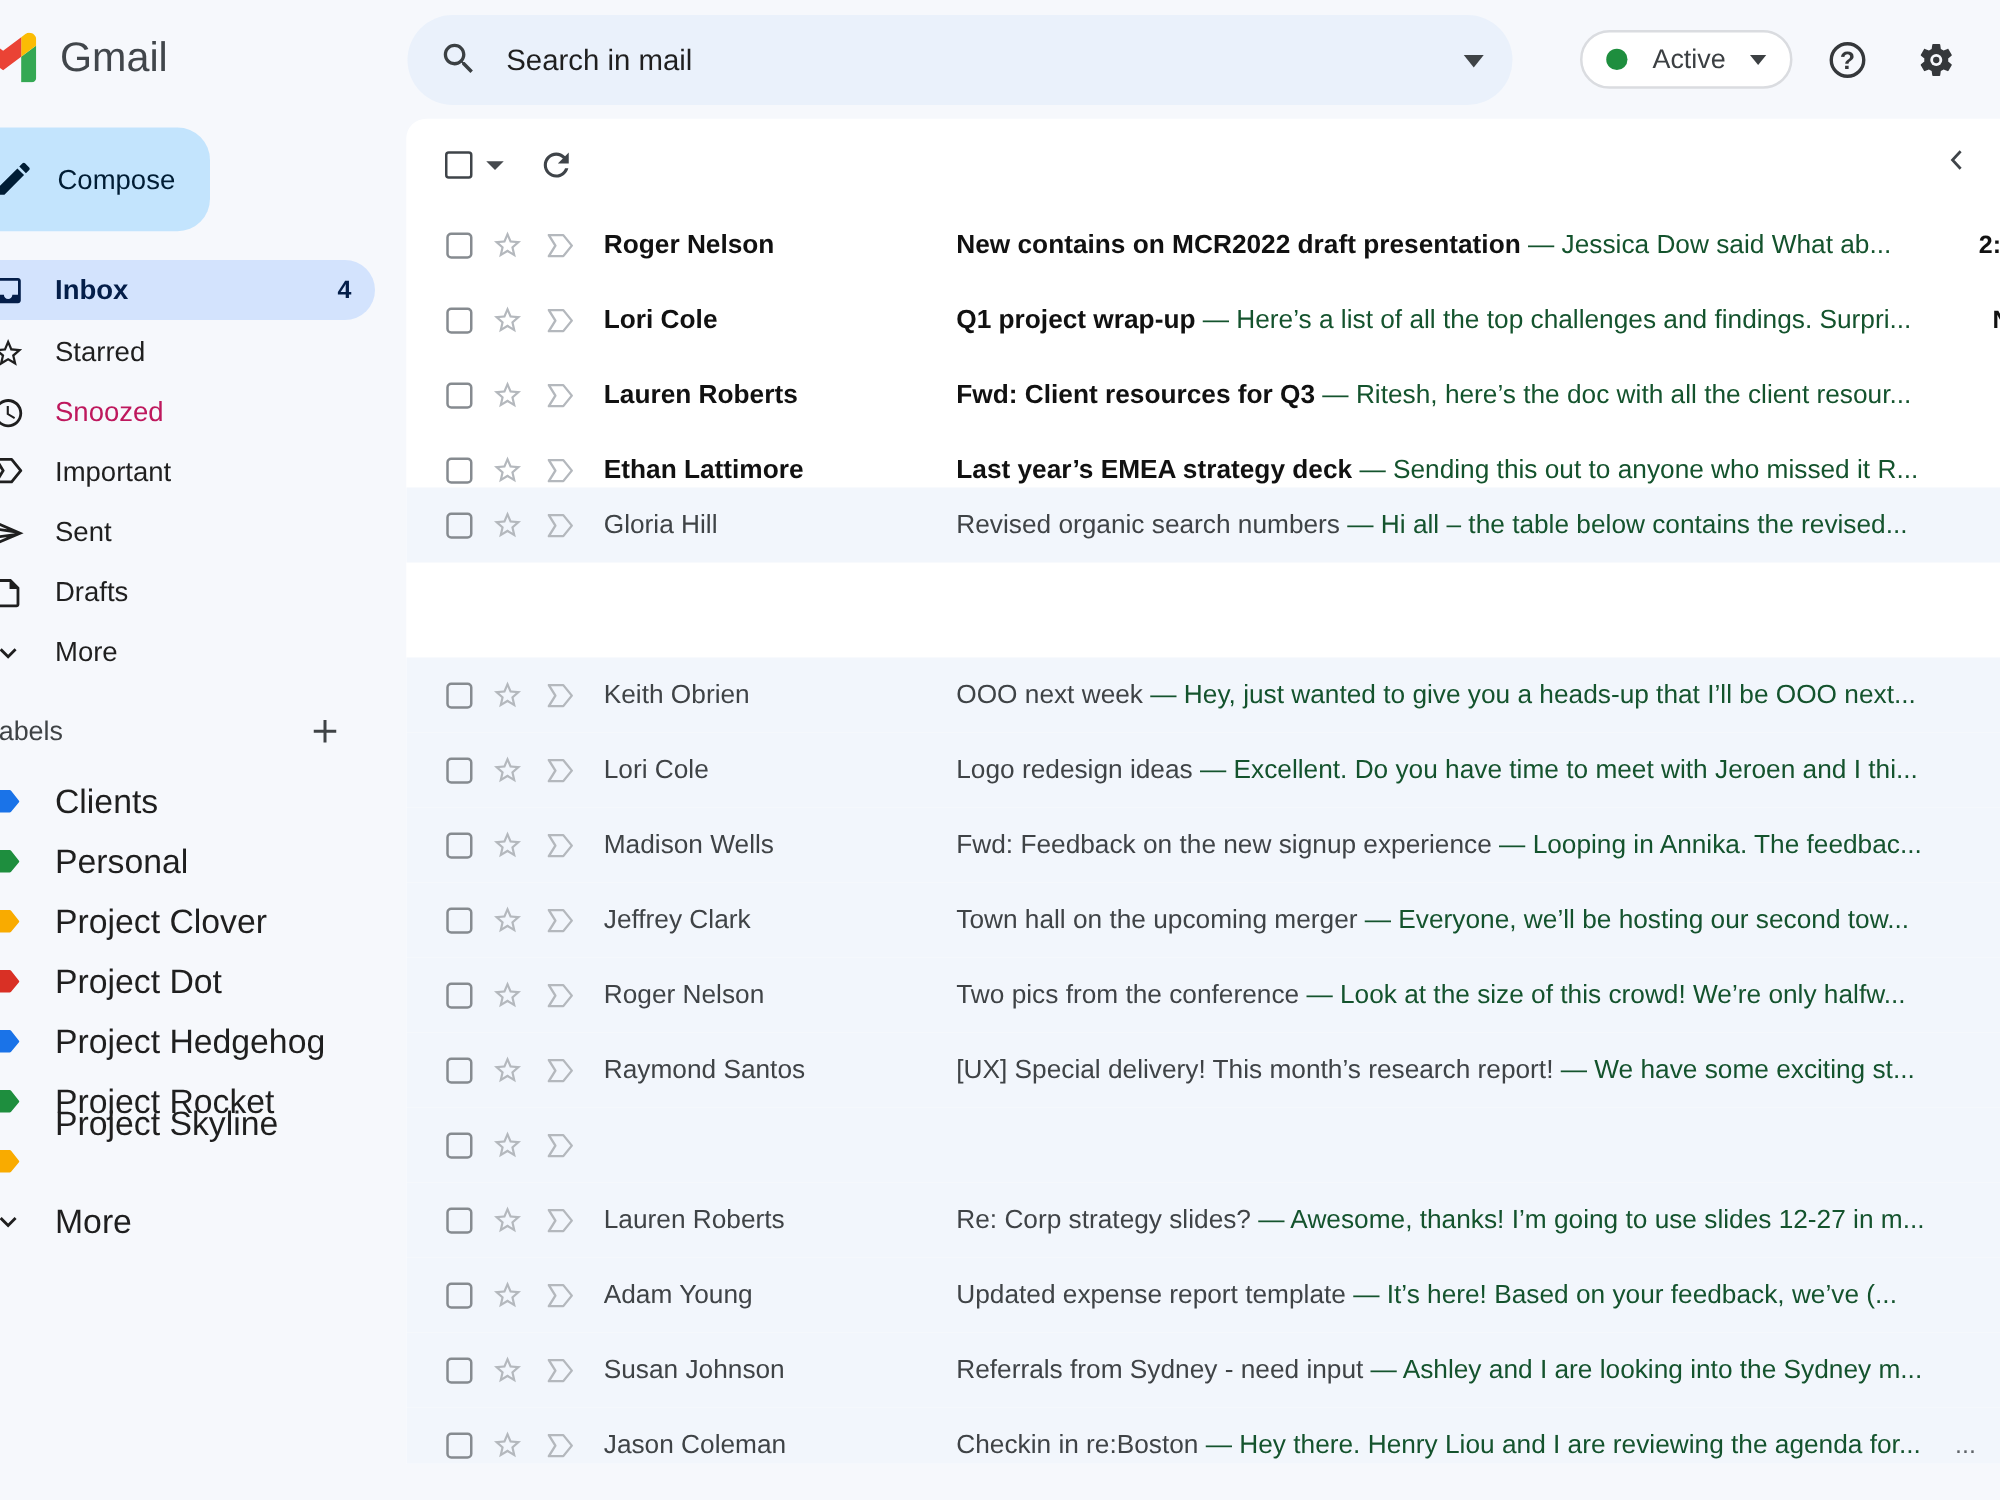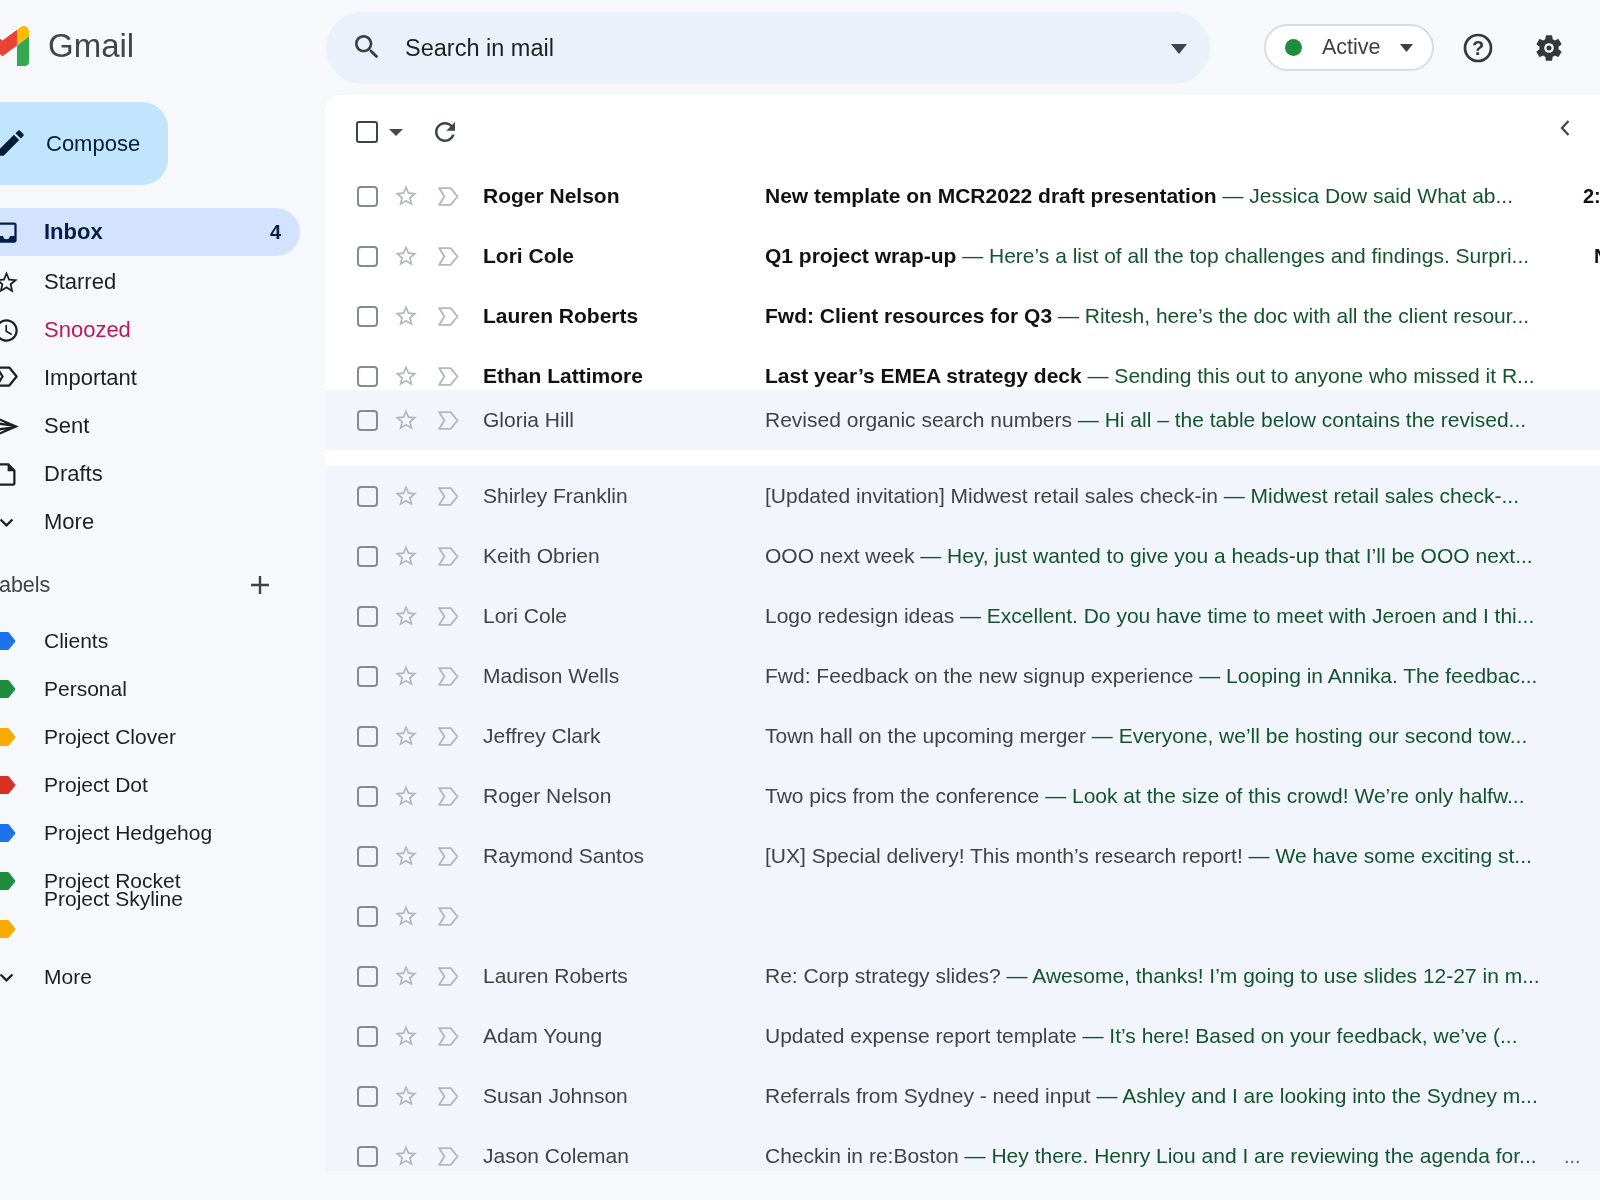--- a/index.html
+++ b/index.html
@@ -1,19 +1,19 @@
 <!DOCTYPE html>
 <html><head><meta charset="utf-8"><style>
 *{margin:0;padding:0;box-sizing:border-box}
 html,body{width:1600px;height:1200px;overflow:hidden}
 body{background:#f6f8fc;font-family:"Liberation Sans",sans-serif;position:relative;color:#202124}
 .abs{position:absolute}
 .nav{position:absolute;left:44px;font-size:22px;line-height:48px;color:#1f1f1f;white-space:nowrap}
 .navicon{position:absolute;left:-7px}
-.lbl{position:absolute;left:44px;font-size:21px;line-height:48px;color:#1f1f1f;white-space:nowrap}
+.lbl{position:absolute;left:44px;font-size:27px;line-height:48px;color:#1f1f1f;white-space:nowrap}
 .tag{position:absolute;left:-7px}
 .row{position:absolute;left:0;width:1275px;height:60px}
 .read{background:#f2f6fc}
 .cb{position:absolute;left:32px;top:20px;width:21px;height:21px;border:2px solid #868b90;border-radius:4px}
 .rst{position:absolute;left:68px;top:17px}
 .rmk{position:absolute;left:110px;top:20px}
 .sender{position:absolute;left:158px;top:0;width:275px;height:60px;line-height:60px;font-size:21px;white-space:nowrap;overflow:hidden}
 .subj{position:absolute;left:440px;top:0;width:792px;height:60px;line-height:60px;font-size:21px;white-space:nowrap;overflow:hidden}
 .u .sender{font-weight:bold;color:#111}
 .u .subj b{font-weight:bold;color:#111}
@@ -139,21 +139,21 @@
     </svg>
 <div class="row u" style="top:71px">
 <div class="cb"></div>
 <div class="rst"><svg width="26" height="26" viewBox="0 0 24 24">
           <path fill="#b4b8bd" d="M22 9.24l-7.19-.62L12 2 9.19 8.63 2 9.24l5.46 4.73L5.82 21 12 17.27 18.18 21l-1.63-7.03L22 9.24zM12 15.4l-3.76 2.27 1-4.28-3.32-2.88 4.38-.38L12 6.1l1.71 4.04 4.38.38-3.32 2.88 1 4.28L12 15.4z"></path>
         </svg></div>
 <div class="rmk"><svg width="26" height="21" viewBox="0 0 24 20">
           <polygon points="3.5,2 14.5,2 21,10 14.5,18 3.5,18 8.5,10" fill="none" stroke="#b4b8bd" stroke-width="1.8" stroke-linejoin="round"></polygon>
         </svg></div>
 <div class="sender">Roger Nelson</div>
-<div class="subj"><b>New template on MCR2022 draft presentation</b><span class="pv">&nbsp;— Jessica Dow said What ab...</span></div>
+<div class="subj"><b>New contains on MCR2022 draft presentation</b><span class="pv">&nbsp;— Jessica Dow said What ab...</span></div>
 </div>
 <div class="row u" style="top:131px">
 <div class="cb"></div>
 <div class="rst"><svg width="26" height="26" viewBox="0 0 24 24">
           <path fill="#b4b8bd" d="M22 9.24l-7.19-.62L12 2 9.19 8.63 2 9.24l5.46 4.73L5.82 21 12 17.27 18.18 21l-1.63-7.03L22 9.24zM12 15.4l-3.76 2.27 1-4.28-3.32-2.88 4.38-.38L12 6.1l1.71 4.04 4.38.38-3.32 2.88 1 4.28L12 15.4z"></path>
         </svg></div>
 <div class="rmk"><svg width="26" height="21" viewBox="0 0 24 20">
           <polygon points="3.5,2 14.5,2 21,10 14.5,18 3.5,18 8.5,10" fill="none" stroke="#b4b8bd" stroke-width="1.8" stroke-linejoin="round"></polygon>
         </svg></div>
 <div class="sender">Lori Cole</div>
@@ -184,31 +184,20 @@
 <div class="row r read" style="top:295px">
 <div class="cb"></div>
 <div class="rst"><svg width="26" height="26" viewBox="0 0 24 24">
           <path fill="#b4b8bd" d="M22 9.24l-7.19-.62L12 2 9.19 8.63 2 9.24l5.46 4.73L5.82 21 12 17.27 18.18 21l-1.63-7.03L22 9.24zM12 15.4l-3.76 2.27 1-4.28-3.32-2.88 4.38-.38L12 6.1l1.71 4.04 4.38.38-3.32 2.88 1 4.28L12 15.4z"></path>
         </svg></div>
 <div class="rmk"><svg width="26" height="21" viewBox="0 0 24 20">
           <polygon points="3.5,2 14.5,2 21,10 14.5,18 3.5,18 8.5,10" fill="none" stroke="#b4b8bd" stroke-width="1.8" stroke-linejoin="round"></polygon>
         </svg></div>
 <div class="sender">Gloria Hill</div>
 <div class="subj"><b>Revised organic search numbers</b><span class="pv">&nbsp;— Hi all – the table below contains the revised...</span></div>
-</div>
-<div class="row r read" style="top:371px">
-<div class="cb"></div>
-<div class="rst"><svg width="26" height="26" viewBox="0 0 24 24">
-          <path fill="#b4b8bd" d="M22 9.24l-7.19-.62L12 2 9.19 8.63 2 9.24l5.46 4.73L5.82 21 12 17.27 18.18 21l-1.63-7.03L22 9.24zM12 15.4l-3.76 2.27 1-4.28-3.32-2.88 4.38-.38L12 6.1l1.71 4.04 4.38.38-3.32 2.88 1 4.28L12 15.4z"></path>
-        </svg></div>
-<div class="rmk"><svg width="26" height="21" viewBox="0 0 24 20">
-          <polygon points="3.5,2 14.5,2 21,10 14.5,18 3.5,18 8.5,10" fill="none" stroke="#b4b8bd" stroke-width="1.8" stroke-linejoin="round"></polygon>
-        </svg></div>
-<div class="sender">Shirley Franklin</div>
-<div class="subj"><b>[Updated invitation] Midwest retail sales check-in</b><span class="pv">&nbsp;— Midwest retail sales check-...</span></div>
 </div>
 <div class="row r read" style="top:431px">
 <div class="cb"></div>
 <div class="rst"><svg width="26" height="26" viewBox="0 0 24 24">
           <path fill="#b4b8bd" d="M22 9.24l-7.19-.62L12 2 9.19 8.63 2 9.24l5.46 4.73L5.82 21 12 17.27 18.18 21l-1.63-7.03L22 9.24zM12 15.4l-3.76 2.27 1-4.28-3.32-2.88 4.38-.38L12 6.1l1.71 4.04 4.38.38-3.32 2.88 1 4.28L12 15.4z"></path>
         </svg></div>
 <div class="rmk"><svg width="26" height="21" viewBox="0 0 24 20">
           <polygon points="3.5,2 14.5,2 21,10 14.5,18 3.5,18 8.5,10" fill="none" stroke="#b4b8bd" stroke-width="1.8" stroke-linejoin="round"></polygon>
         </svg></div>
 <div class="sender">Keith Obrien</div>

